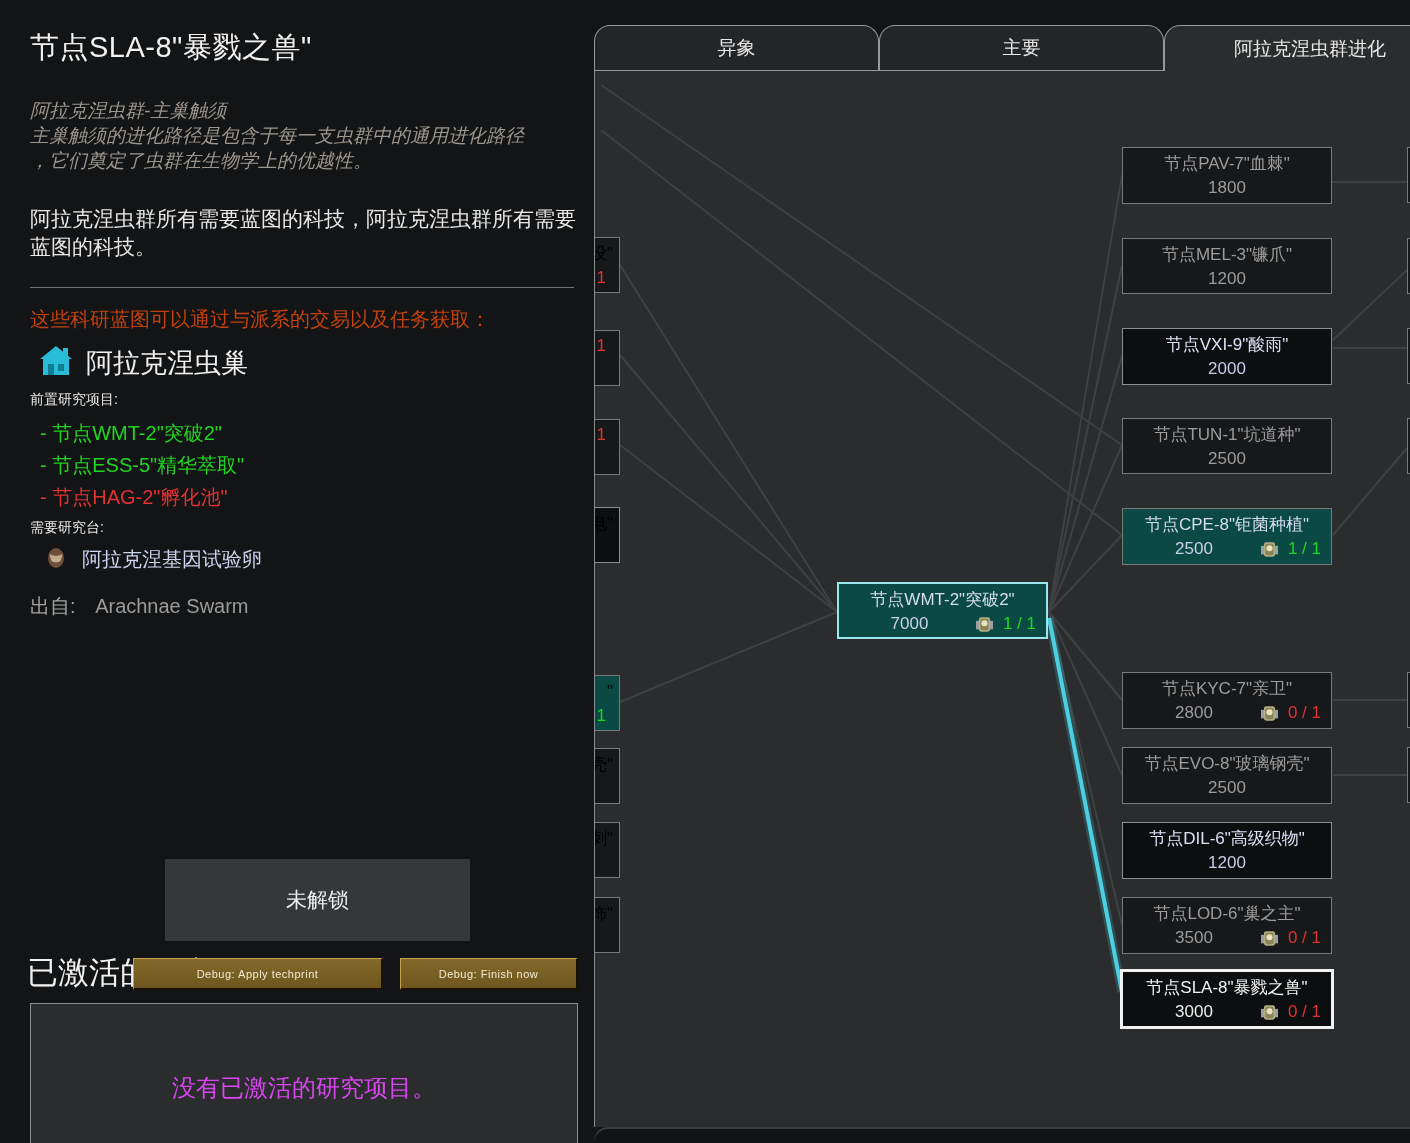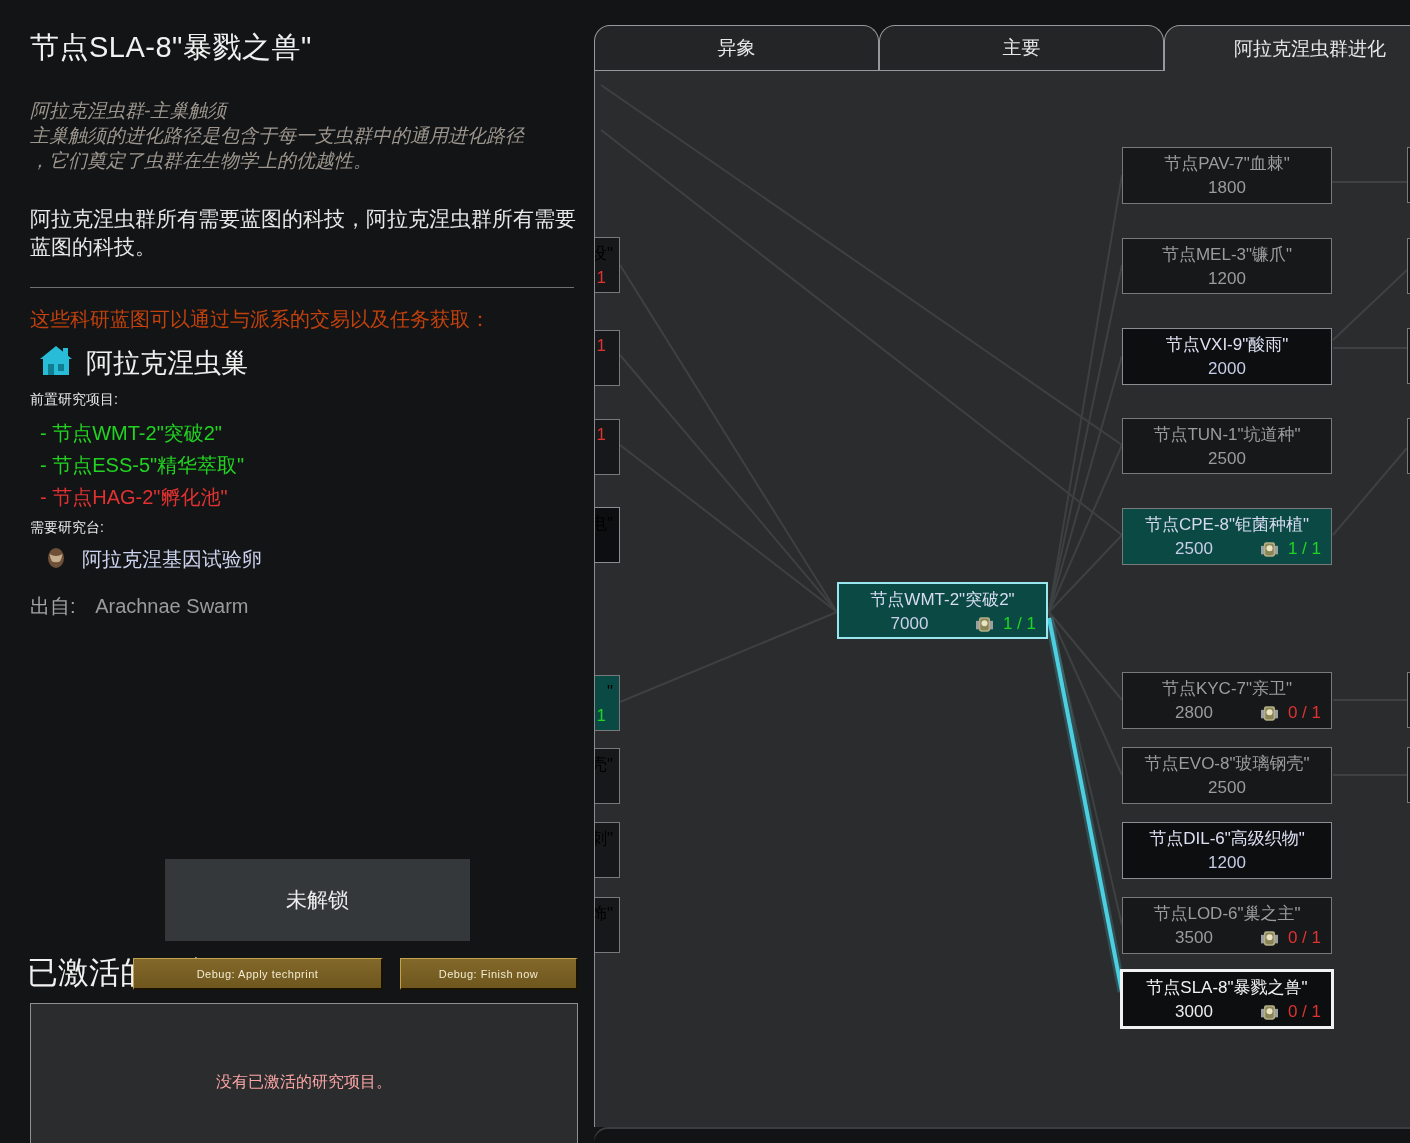--- a/index.html
+++ b/index.html
@@ -34,21 +34,21 @@
   .activated-h{position:absolute;left:27px;top:952px;font-size:31px;color:#f1f1f1;white-space:nowrap;
     width:556px;overflow:hidden;z-index:1;}
   .dbg-btn{position:absolute;height:32px;z-index:3;background:linear-gradient(#83682a,#6e561d);
     border-top:1px solid #c2a24c;border-left:1px solid #c2a24c;border-right:2px solid #171204;
     border-bottom:2px solid #171204;color:#f3ecd2;font-size:11px;display:flex;align-items:center;
     justify-content:center;cursor:pointer;letter-spacing:.5px;}
   .dbg-apply{left:133px;top:958px;width:250px;}
   .dbg-finish{left:400px;top:958px;width:178px;}
   .empty-box{position:absolute;left:30px;top:1003px;width:546px;height:150px;background:#2a2c2e;
     border:1px solid #8f8f8f;z-index:4;}
-  .empty-box .msg{margin-top:68px;text-align:center;color:#fca5a5;font-size:16px;}
+  .empty-box .msg{margin-top:68px;text-align:center;color:#d946ef;font-size:24px;}
 
   
   .tabs{position:absolute;left:594px;top:25px;height:46px;display:flex;z-index:10;}
   .tab{box-sizing:border-box;height:45px;display:flex;align-items:center;justify-content:center;
     font-size:19px;color:#e8e8e8;background:#232527;border:1px solid #96999b;border-bottom:none;
     border-radius:16px 16px 0 0;cursor:pointer;}
   .tab.active{background:#2a2c2d;height:46px;z-index:11;}
 
   
   .tree{position:absolute;left:594px;top:70px;width:816px;height:1057px;background:#2a2c2d;

